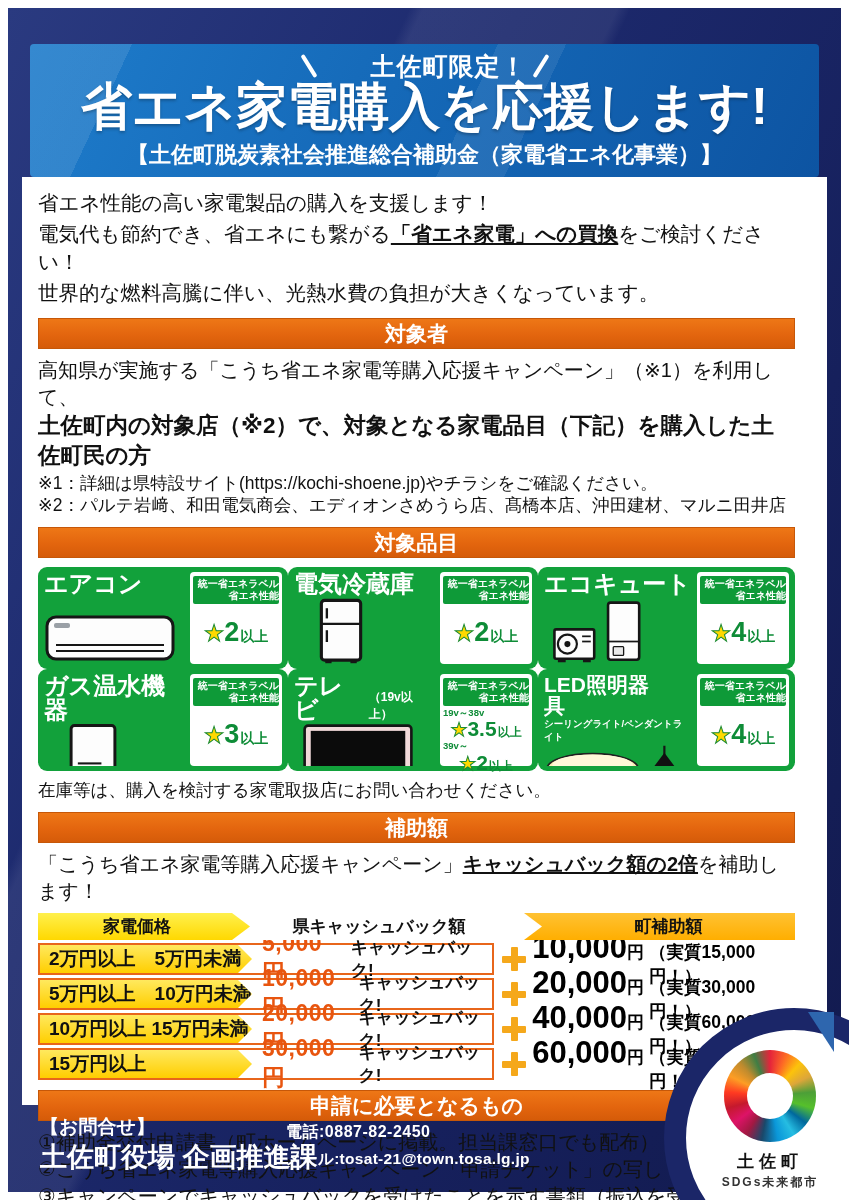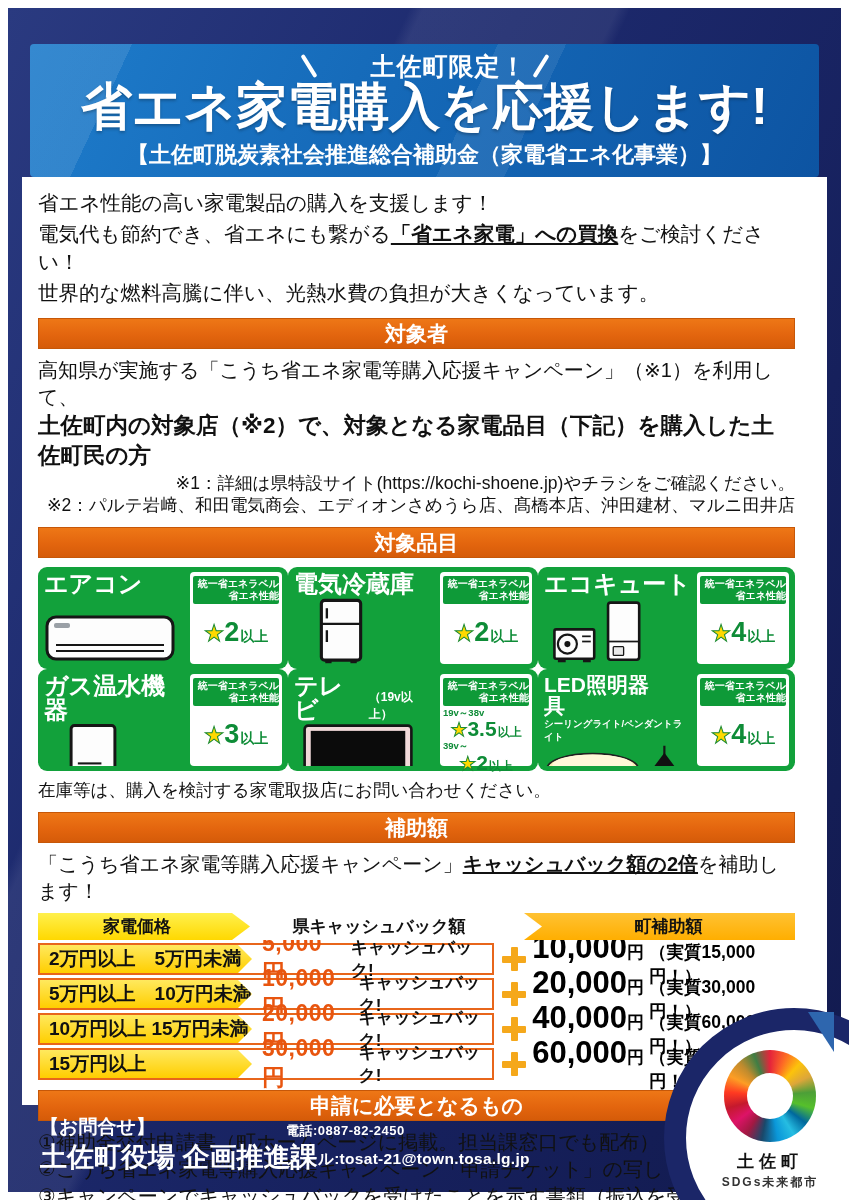--- a/index.html
+++ b/index.html
@@ -33,21 +33,21 @@
   .intro p { margin-bottom:2px; }
   .em-ul { font-weight:800; text-decoration:underline; }
 
   .sec-bar { margin-top:10px; height:31px; border:1px solid #c65708;
     background:linear-gradient(180deg,#ee7716 0%,#e3650e 55%,#d55b09 100%);
     color:#fff; font-size:21px; font-weight:800; text-align:center; line-height:29px; }
 
   .target-block { margin-top:8px; color:#111; }
   .target-l1 { font-size:20px; line-height:1.35; }
   .target-l2 { font-size:22.5px; font-weight:800; line-height:1.35; }
-  .target-note { font-size:17.5px; line-height:1.3;text-align:right; }
+  .target-note { font-size:17.5px; line-height:1.3; }
 
   
   .cards { margin-top:9px; display:grid; grid-template-columns:repeat(3,1fr); gap:0; }
   .card { background:#12a13b; border-radius:9px; height:102px; padding:5px 6px; display:flex; gap:5px; position:relative; }
   .card-left { flex:1; display:flex; flex-direction:column; color:#fff; overflow:hidden; }
   .card-name { font-size:24px; font-weight:900; line-height:1.02; letter-spacing:0px; }
   .card-name.small { font-size:21px; }
   .card-sub { font-size:12px; font-weight:800; }
   .card-sub.tiny { font-size:9.5px; margin-top:1px; }
   .name-row { display:flex; align-items:flex-end; gap:3px; }
@@ -97,21 +97,21 @@
   .app-lines { margin-top:8px; font-size:20px; line-height:1.34; color:#111; }
   .app-l4 { display:flex; }
   .app-etc { margin-left:190px; }
 
   
   .footer { position:absolute; left:8px; top:1105px; width:833px; height:87px; color:#fff; }
   .footer::before { content:""; position:absolute; inset:0;
     background:linear-gradient(250deg, rgba(255,255,255,0.08) 0 18%, rgba(255,255,255,0) 19%); }
   .contact-label { position:absolute; left:32px; top:9px; font-size:19px; font-weight:800; }
   .department { position:absolute; left:32px; top:34px; font-size:27px; font-weight:900; }
-  .phone { position:absolute; left:278px; top:17px; font-size:13px; font-weight:600; letter-spacing:0.5px; }
+  .phone { position:absolute; left:278px; top:17px; font-size:16px; font-weight:600; letter-spacing:0.5px; }
   .email { position:absolute; left:278px; top:44px; font-size:15.5px; font-weight:600; letter-spacing:0.3px; }
 
   
   .sdgs-corner { position:absolute; left:664px; top:1008px; width:260px; height:260px;
     background:#fff; border:22px solid #1b2668; border-radius:50%; z-index:5; }
   .sdgs-ring { position:absolute; left:38px; top:20px; width:92px; height:92px; border-radius:50%;
     background:conic-gradient(#e5243b,#fd6925,#fcc30b,#dda63a,#4c9f38,#56c02b,#00689d,#26bde2,#0a97d9,#19486a,#a21942,#dd1367,#c5192d,#ff3a21,#fd9d24,#bf8b2e,#3f7e44,#e5243b); }
   .sdgs-ring::after { content:""; position:absolute; left:23px; top:23px; width:46px; height:46px; border-radius:50%; background:#fff; }
   .sdgs-town { position:absolute; left:14px; top:120px; width:140px; text-align:center;
     font-size:17px; font-weight:800; letter-spacing:5px; color:#111; }

